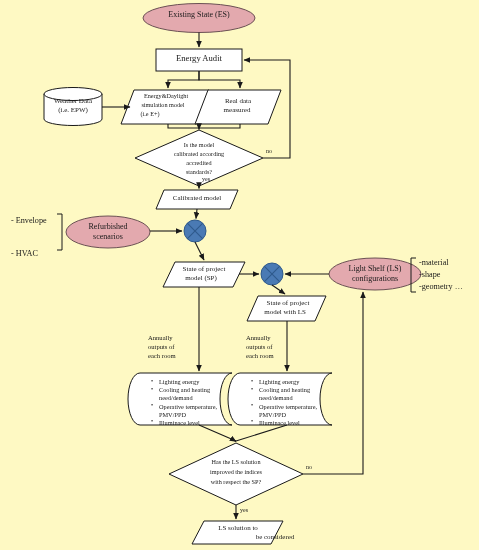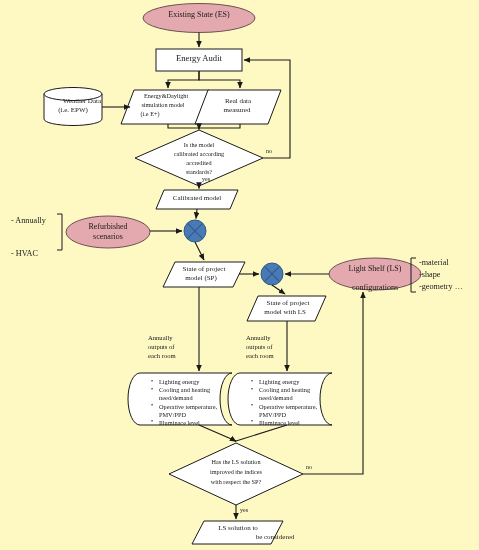--- a/index.html
+++ b/index.html
@@ -117,21 +117,21 @@
       <path d="M303,474 L363,474 L363,292" marker-end="url(#arrow)"></path>
 
       <line x1="236" y1="505" x2="236" y2="519" marker-end="url(#arrow)"></line>
     </g>
   </svg>
 
   <div class="node-text md" style="left:143px;top:11px;width:112px;">Existing State (ES)</div>
 
   <div class="node-text lg" style="left:156px;top:54px;width:86px;">Energy Audit</div>
 
-  <div class="node-text sm" style="left:44px;top:98px;width:58px;padding-left:9px;">Weather Data</div>
+  <div class="node-text sm" style="left:44px;top:98px;width:58px;">Weather Data</div>
   <div class="node-text sm" style="left:44px;top:107px;width:58px;">(i.e. EPW)</div>
 
   <div class="node-text tiny" style="left:128px;top:93px;width:76px;">Energy&amp;Daylight</div>
   <div class="node-text tiny" style="left:125px;top:102px;width:76px;">simulation model</div>
   <div class="node-text tiny" style="left:112px;top:111px;width:76px;">(i.e E+)</div>
 
   <div class="node-text sm" style="left:204px;top:98px;width:68px;">Real data</div>
   <div class="node-text sm" style="left:203px;top:107px;width:68px;">measured</div>
 
   <div class="node-text tiny" style="left:161px;top:142px;width:76px;">Is the model</div>
@@ -141,38 +141,38 @@
 
   <div class="node-text sm" style="left:158px;top:195px;width:78px;">Calibrated model</div>
 
   <div class="node-text md" style="left:68px;top:223px;width:80px;">Refurbished</div>
   <div class="node-text md" style="left:68px;top:233px;width:80px;">scenarios</div>
 
   <div class="node-text sm" style="left:167px;top:266px;width:74px;">State of project</div>
   <div class="node-text sm" style="left:164px;top:275px;width:74px;">model (SP)</div>
 
   <div class="node-text md" style="left:325px;top:265px;width:100px;">Light Shelf (LS)</div>
-  <div class="node-text md" style="left:325px;top:275px;width:100px;margin-top:9px;">configurations</div>
+  <div class="node-text md" style="left:325px;top:275px;width:100px;">configurations</div>
 
   <div class="node-text sm" style="left:251px;top:300px;width:74px;">State of project</div>
   <div class="node-text sm" style="left:248px;top:309px;width:74px;">model with LS</div>
 
   <div class="node-text tiny" style="left:186px;top:459px;width:100px;">Has the LS solution</div>
   <div class="node-text tiny" style="left:186px;top:469px;width:100px;">improved the indices</div>
   <div class="node-text tiny" style="left:186px;top:479px;width:100px;">with respect the SP?</div>
 
   <div class="node-text sm" style="left:198px;top:525px;width:80px;font-family:Liberation Serif, serif;">LS solution to</div>
   <div class="node-text sm" style="left:195px;top:534px;width:80px;padding-left:40px;">be considered</div>
 
   <div class="lbl" style="left:266px;top:148px;">no</div>
   <div class="lbl" style="left:202px;top:176px;">yes</div>
   <div class="lbl" style="left:306px;top:464px;">no</div>
   <div class="lbl" style="left:240px;top:507px;">yes</div>
 
-  <div class="annot" style="left:11px;top:215px;">- Annually</div>
+  <div class="annot" style="left:11px;top:215px;">- Envelope</div>
   <div class="annot" style="left:11px;top:224px;margin-top:24px;">- HVAC</div>
 
   <div class="annot" style="left:419px;top:257px;">-material</div>
   <div class="annot" style="left:419px;top:269px;">-shape</div>
   <div class="annot" style="left:419px;top:281px;">-geometry …</div>
 
   <div class="lbl" style="left:148px;top:334px;font-size:6.6px;">Annually</div>
   <div class="lbl" style="left:148px;top:343px;font-size:6.6px;">outputs of</div>
   <div class="lbl" style="left:148px;top:352px;font-size:6.6px;">each room</div>
 

